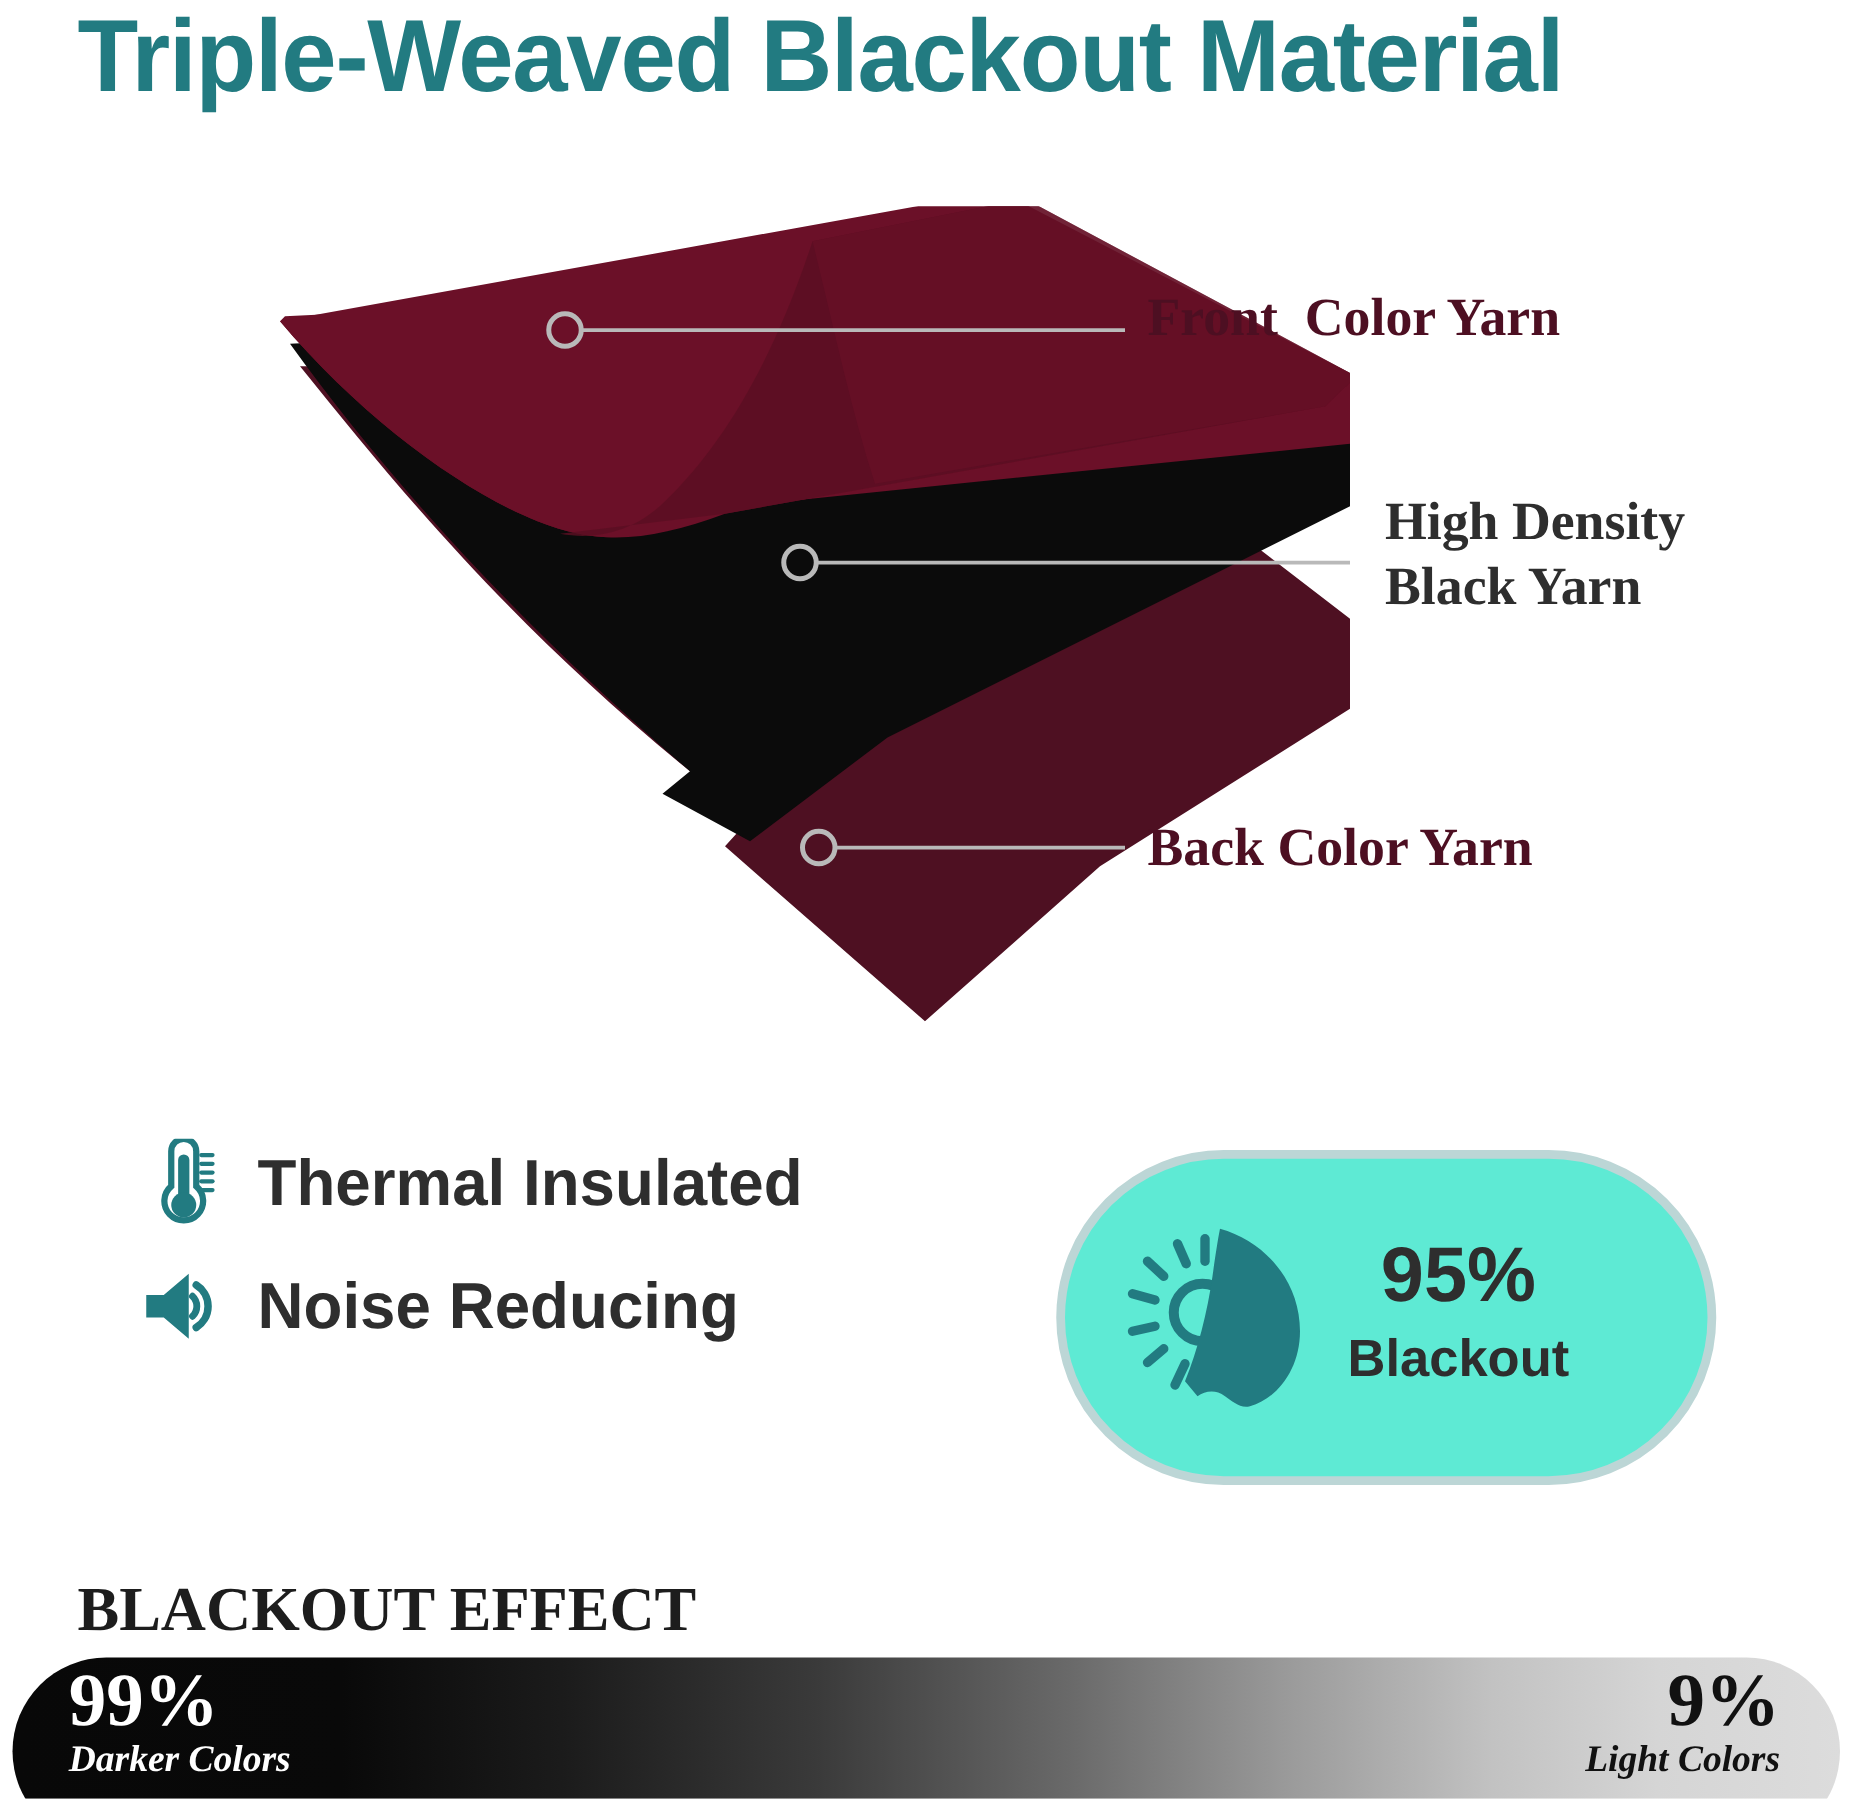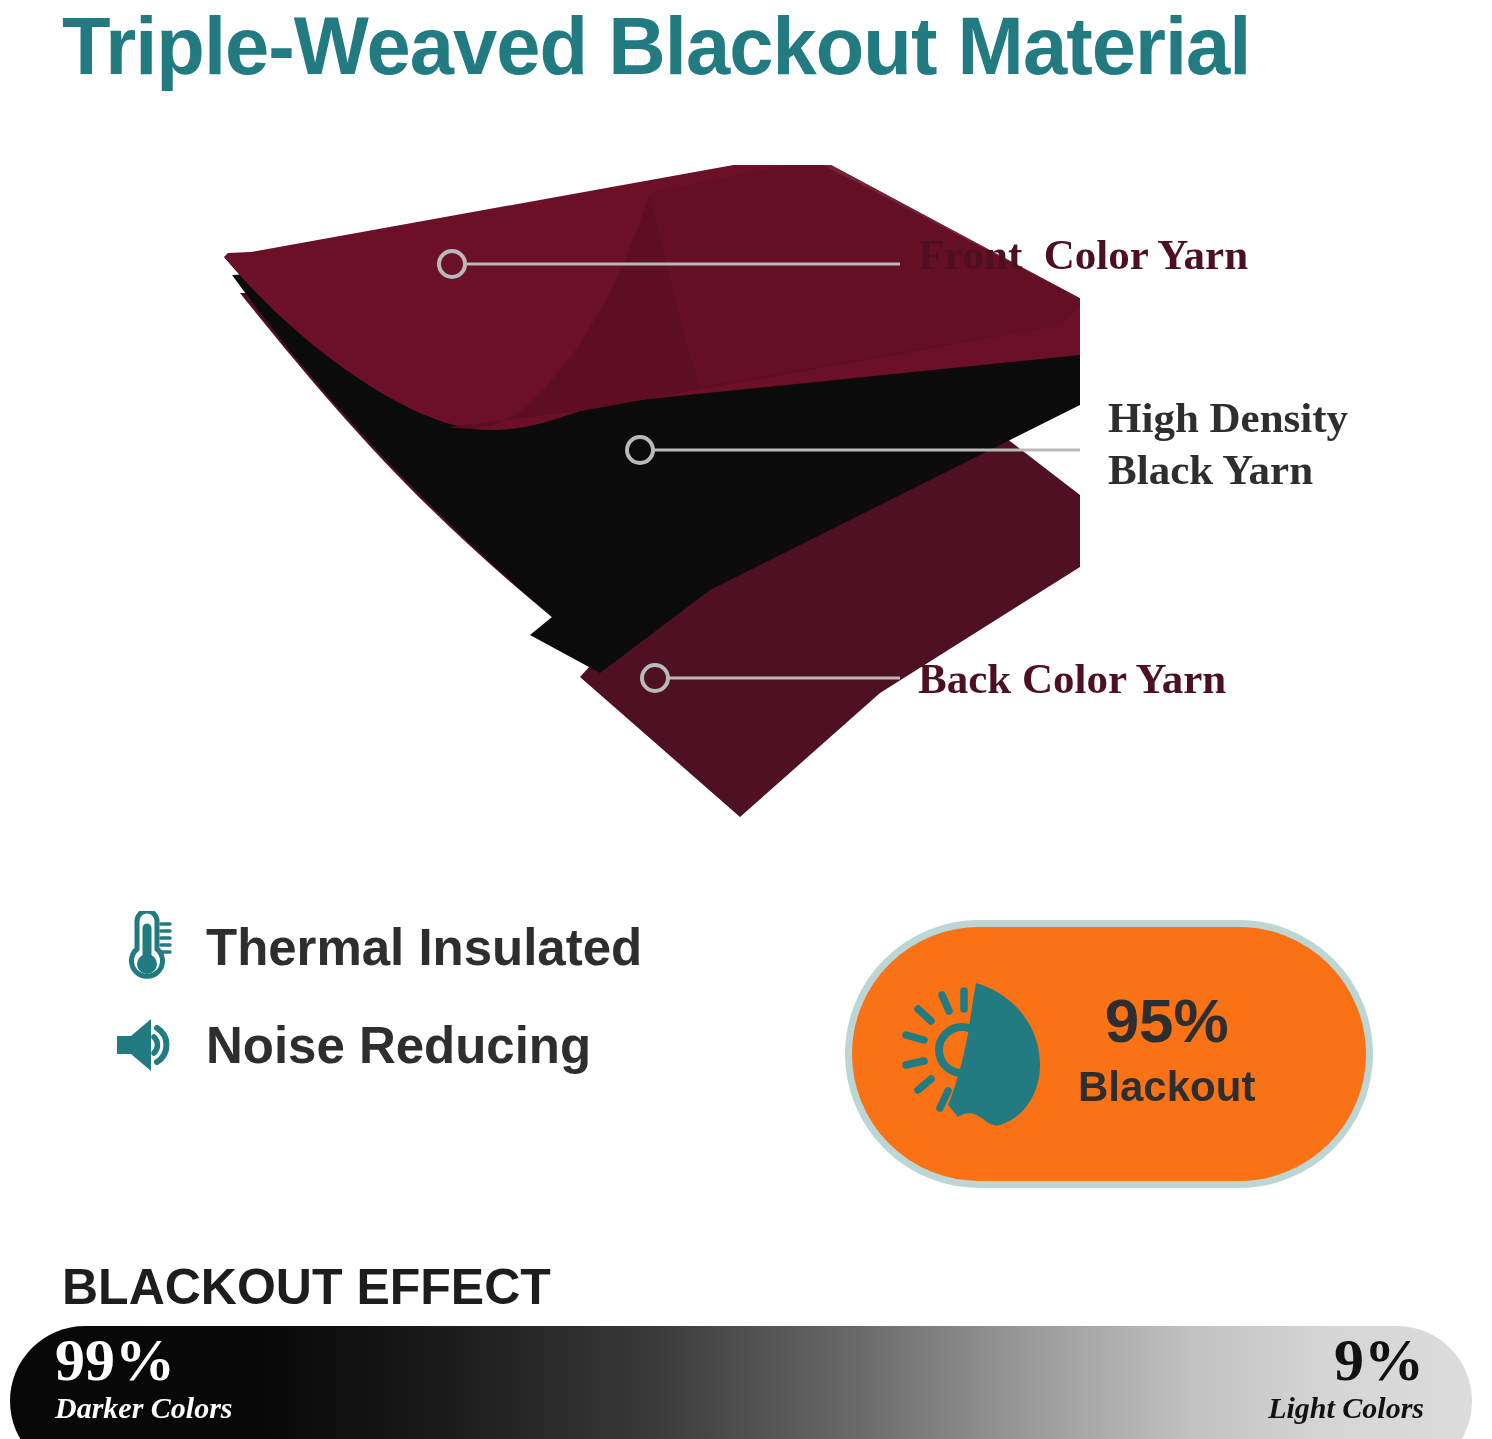--- a/index.html
+++ b/index.html
@@ -104,21 +104,21 @@
     left: 845px;
     top: 920px;
     width: 528px;
     height: 268px;
     border: 7px solid #bcd6d6;
     border-radius: 134px;
     box-sizing: border-box;
     display: flex;
     align-items: center;
     justify-content: flex-start;
-    background: #f97316;
+    background: #5eead4;
   }
   #badge-icon {
     margin-left: 48px;
     width: 150px;
     height: 155px;
     flex: 0 0 150px;
   }
   #badge-icon svg { display: block; }
   #badge-text {
     margin-left: 28px;
@@ -136,21 +136,21 @@
     font-size: 42px;
     line-height: 66px;
     display: block;
   }
 
   
   #blackout-effect-heading {
     position: absolute;
     left: 62px;
     top: 1258px;
-    font-family: Liberation Sans, sans-serif;
+    font-family: Liberation Serif, serif;
     font-weight: bold;
     font-size: 50px;
     line-height: 58px;
     color: #1d1d1d;
     letter-spacing: 0px;
     white-space: nowrap;
   }
   #gradient-bar {
     position: absolute;
     left: 10px;

